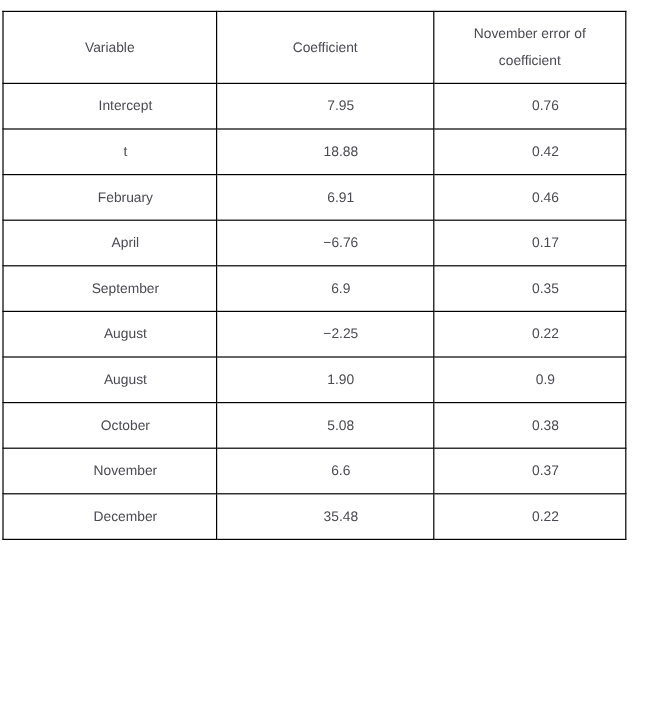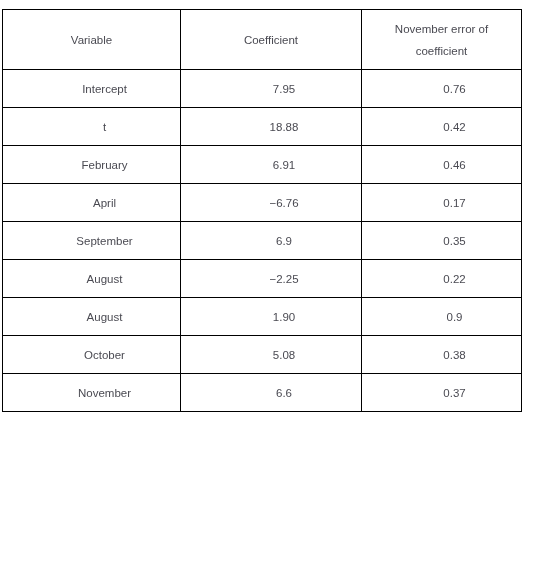--- a/index.html
+++ b/index.html
@@ -111,15 +111,20 @@
       <tr>
         <td>October</td>
         <td class="num">5.08</td>
         <td class="num">0.38</td>
       </tr>
       <tr>
         <td>November</td>
         <td class="num">6.6</td>
         <td class="num">0.37</td>
       </tr>
+      <tr>
+        <td>December</td>
+        <td class="num">35.48</td>
+        <td class="num">0.22</td>
+      </tr>
     </tbody>
   </table>
 </div>
 
 </body></html>

